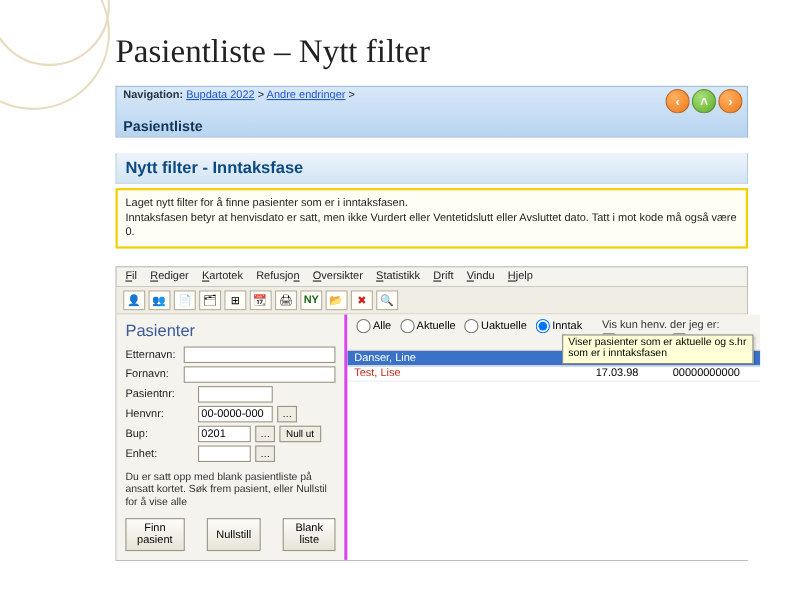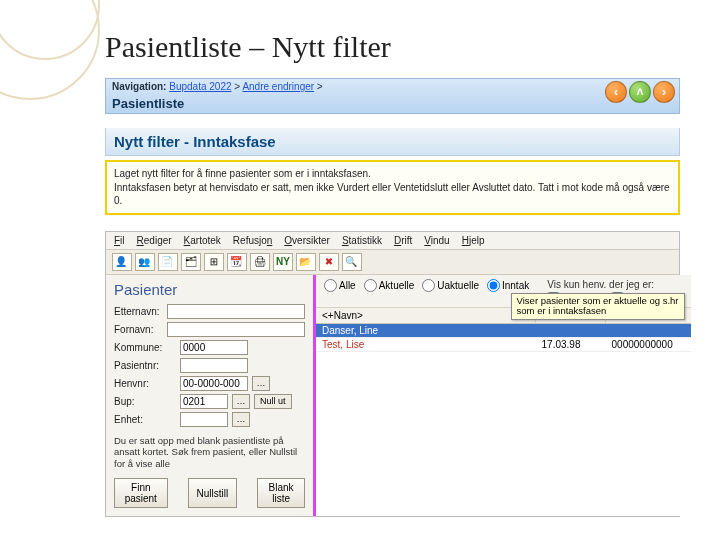--- a/index.html
+++ b/index.html
@@ -4,21 +4,21 @@
 <style>
   * { box-sizing: border-box; margin: 0; padding: 0; }
   body { width: 720px; height: 540px; font-family: Arial, sans-serif; background: #fff; position: relative; overflow: hidden; }
   .deco { position: absolute; left: -40px; top: -40px; width: 140px; height: 140px; border: 2px solid #e8dcc0; border-radius: 50%; }
   .deco2 { position: absolute; left: -10px; top: -50px; width: 110px; height: 110px; border: 2px solid #e8dcc0; border-radius: 50%; }
   .slide-title { font-family: Georgia, 'Times New Roman', serif; font-size: 30px; font-weight: normal; color: #222; padding: 30px 0 14px 105px; }
   .content { margin: 0 40px 0 105px; }
   .navbar { background: linear-gradient(#d8e8f8,#b8d4f0); border: 1px solid #9cb8d8; font-size: 10px; padding: 2px 6px; position: relative; }
   .navbar-row1 { color: #234; }
   .navbar-row1 a { color: #2255cc; text-decoration: underline; cursor: pointer; }
-  .navbar-title { font-weight: bold; font-size: 13px; color: #113355; margin-top: 4px; }
+  .navbar-title { font-weight: bold; font-size: 13px; color: #113355; margin-top: 15px; }
   .nav-circles { position: absolute; right: 4px; top: 2px; display: flex; gap: 2px; }
   .circ { width: 22px; height: 22px; border-radius: 50%; display: flex; align-items: center; justify-content: center; color: #fff; font-size: 12px; font-weight: bold; border: 1px solid rgba(0,0,0,.25); }
   .c-orange { background: radial-gradient(circle at 35% 30%, #ffb060, #ee7a1a); }
   .c-green  { background: radial-gradient(circle at 35% 30%, #a8e078, #5fae2a); }
   .section-h { background: linear-gradient(#eef4fb,#d2e4f4); border: 1px solid #b8cde0; border-top: none; font-size: 15px; font-weight: bold; color: #0a4a80; padding: 5px 8px; margin-top: 14px; }
   .infobox { border: 2px solid #f0d000; background: #fffef5; font-size: 10px; line-height: 1.35; color: #222; padding: 5px 7px; margin-top: 4px; }
   .app { border: 1px solid #bcbcbc; margin-top: 16px; background: #f5f3ee; font-size: 10px; }
   .menubar { display: flex; gap: 12px; padding: 3px 8px; border-bottom: 1px solid #cfcabd; color: #222; }
   .menubar span u { text-decoration: underline; }
   .toolbar { display: flex; gap: 3px; padding: 3px 6px; border-bottom: 1px solid #cfcabd; background: #f0ede4; }
@@ -115,24 +115,20 @@
         <div class="pane-title">Pasienter</div>
         <div class="frow">
             <label>Etternavn:</label>
             <input type="text" value="" style="">
           </div>
         <div class="frow">
             <label>Fornavn:</label>
             <input type="text" value="" style="">
           </div>
         <div class="frow">
-            <label>Kommune:</label>
-            <input type="text" class="short" value="0000" style="">
-          </div>
-        <div class="frow">
             <label>Pasientnr:</label>
             <input type="text" class="short" value="" style="">
           </div>
         <div class="frow">
             <label>Henvnr:</label>
             <input type="text" class="short" value="00-0000-000" style="">
             <button class="dots">…</button>
           </div>
         <div class="frow">
             <label>Bup:</label>
@@ -182,25 +178,20 @@
                   <input type="checkbox" style="">
                   <span>Ansvarlig</span>
                 </label>
               <label>
                   <input type="checkbox" style="">
                   <span>Medarbeider</span>
                 </label>
             </div>
           </div>
         </div>
-        <div class="listhead">
-          <div class="col1">&lt;+Navn&gt;</div>
-          <div class="col2"></div>
-          <div class="col3"></div>
-        </div>
         <div class="lrow sel">
           <div class="col1">Danser, Line</div>
           <div class="col2"></div>
           <div class="col3"></div>
         </div>
         <div class="lrow red">
           <div class="col1">Test, Lise</div>
           <div class="col2">17.03.98</div>
           <div class="col3">00000000000</div>
         </div>

